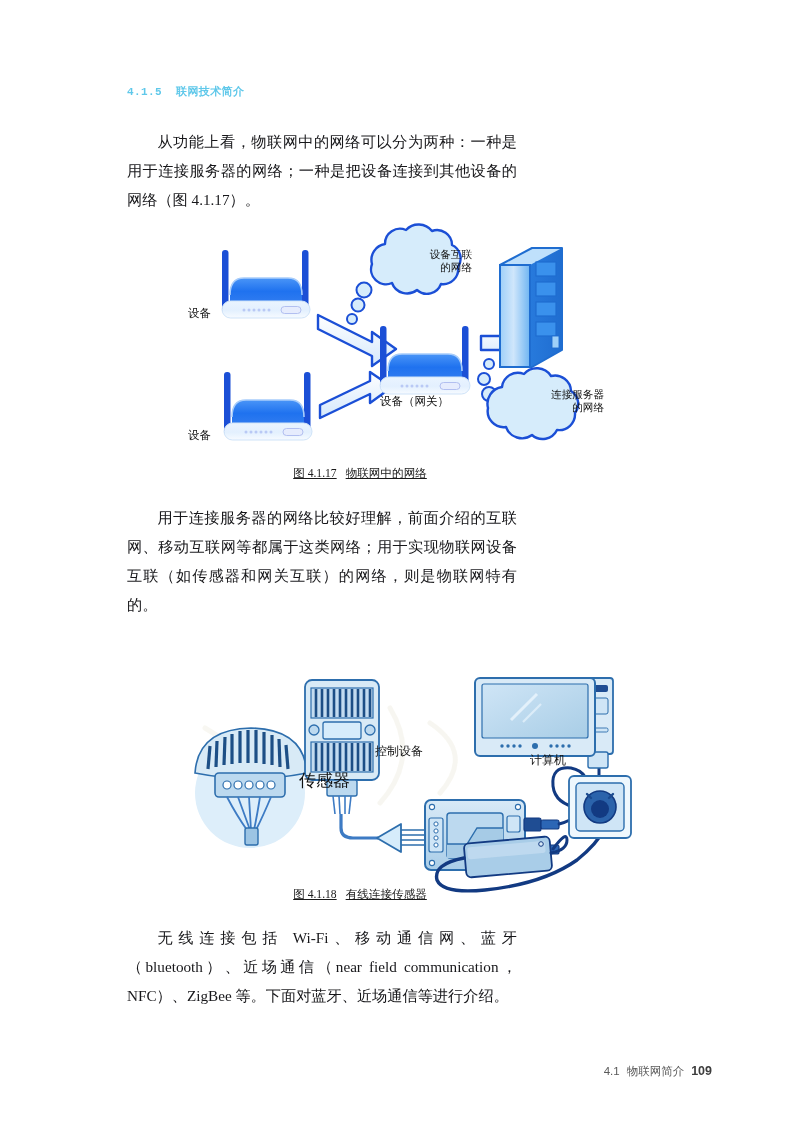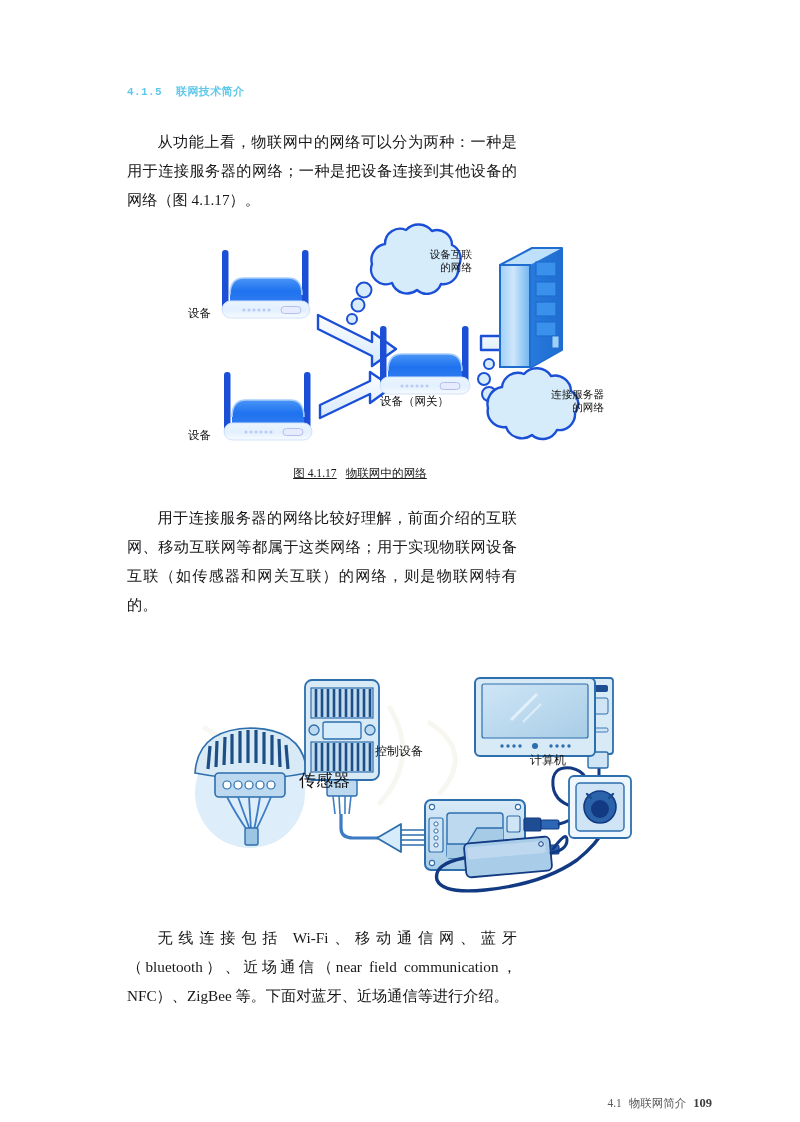--- a/index.html
+++ b/index.html
@@ -64,22 +64,22 @@
     text-decoration: underline;
   }
   .fig-caption .cap-num { margin-right: 9px; }
   .cap1 { top: 466px; }
   .cap2 { top: 887px; }
 
   
   .footer {
     position: absolute;
     right: 88px;
-    top: 1096px;
-    font-family: Liberation Serif, serif;
+    top: 1064px;
+    font-family: Liberation Sans, sans-serif;
     font-size: 11.5px;
     color: #5a5a5a;
     white-space: nowrap;
   }
   .footer .f-sec { margin-right: 7px; }
   .footer .f-title { margin-right: 7px; }
   .footer .f-page { color: #3d3d3d; font-weight: 600; font-size: 12.5px; }
 
   
   .figure {
@@ -459,20 +459,23 @@
         <circle cx="425" cy="141" r="9" fill="#123a82"></circle>
         <path d="M416 130 l-4 -4 M434 130 l4 -4" stroke="#1a4a8f" stroke-width="2.4" stroke-linecap="round"></path>
       </g>
     </svg>
 
     <div class="fig-label" style="left:124px; top:85px; font-size:17px;margin-top:16px;">传感器</div>
     <div class="fig-label" style="left:200px; top:75px; font-size:12px;">控制设备</div>
     <div class="fig-label" style="left:355px; top:84px; font-size:12px;">计算机</div>
   </div>
 
+  <div class="fig-caption cap2">
+    <span class="cap-num">图 4.1.18</span><span>有线连接传感器</span>
+  </div>
 
   <div class="para p4">无线连接包括 Wi-Fi、移动通信网、蓝牙（bluetooth）、近场通信（near field communication，NFC）、ZigBee 等。下面对蓝牙、近场通信等进行介绍。</div>
 
   <div class="footer">
     <span class="f-sec">4.1</span><span class="f-title">物联网简介</span><span class="f-page">109</span>
   </div>
 
 </div>
 
 </body></html>

